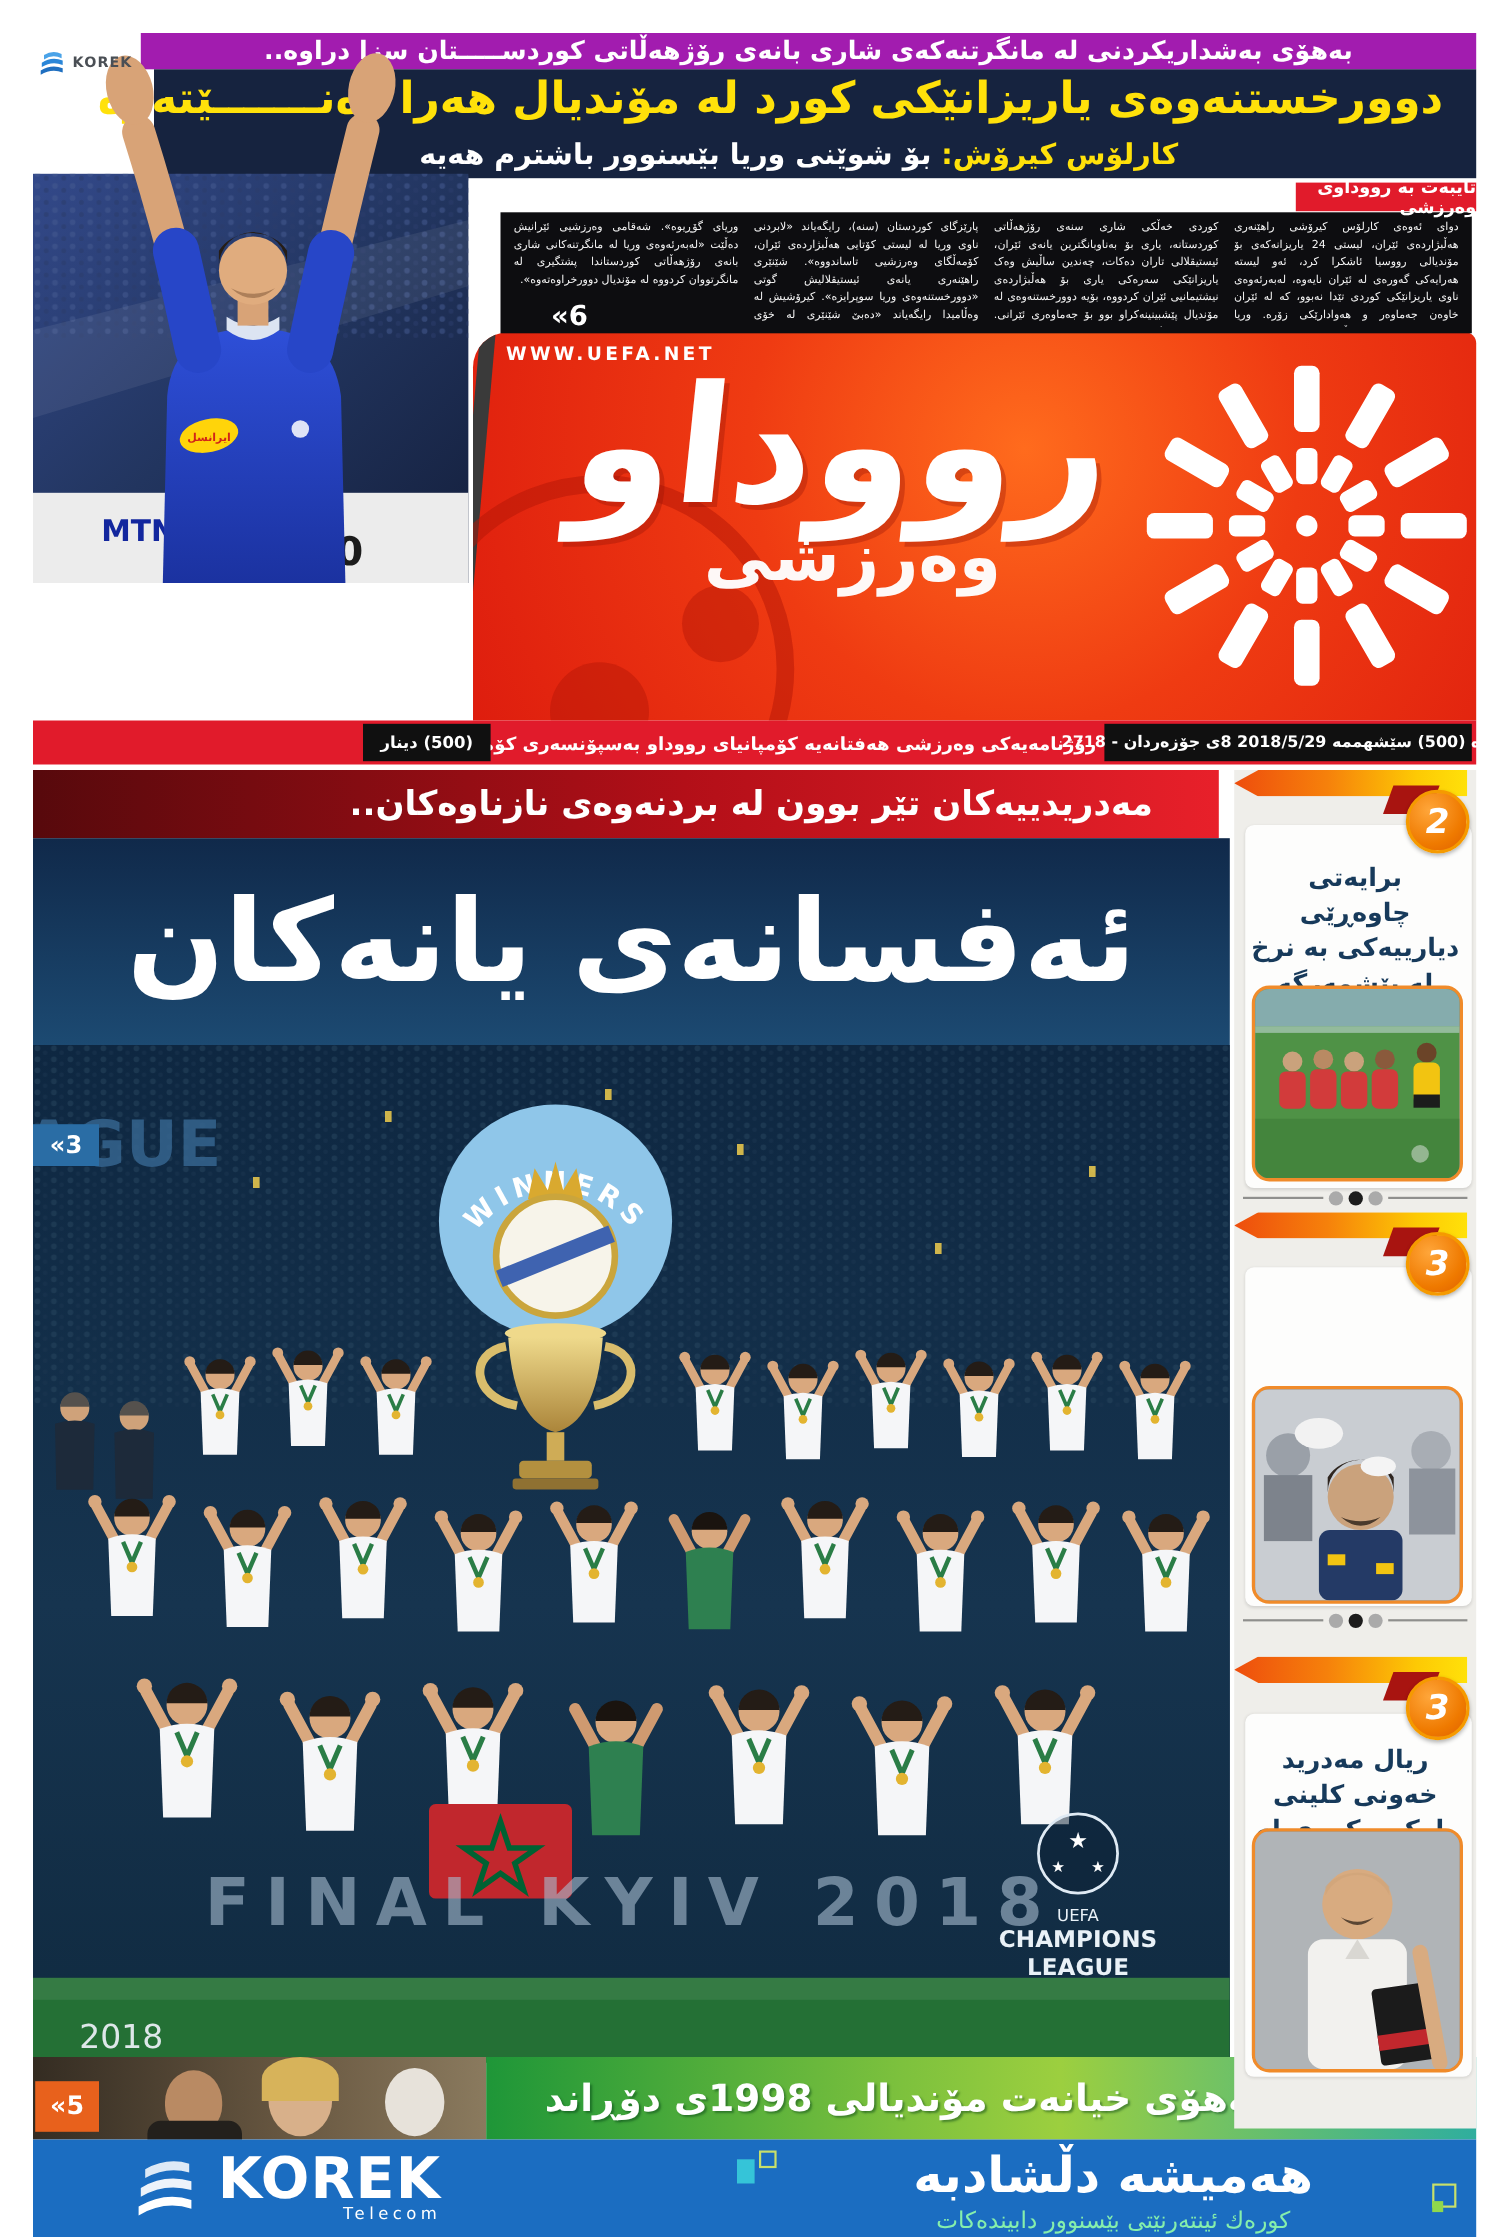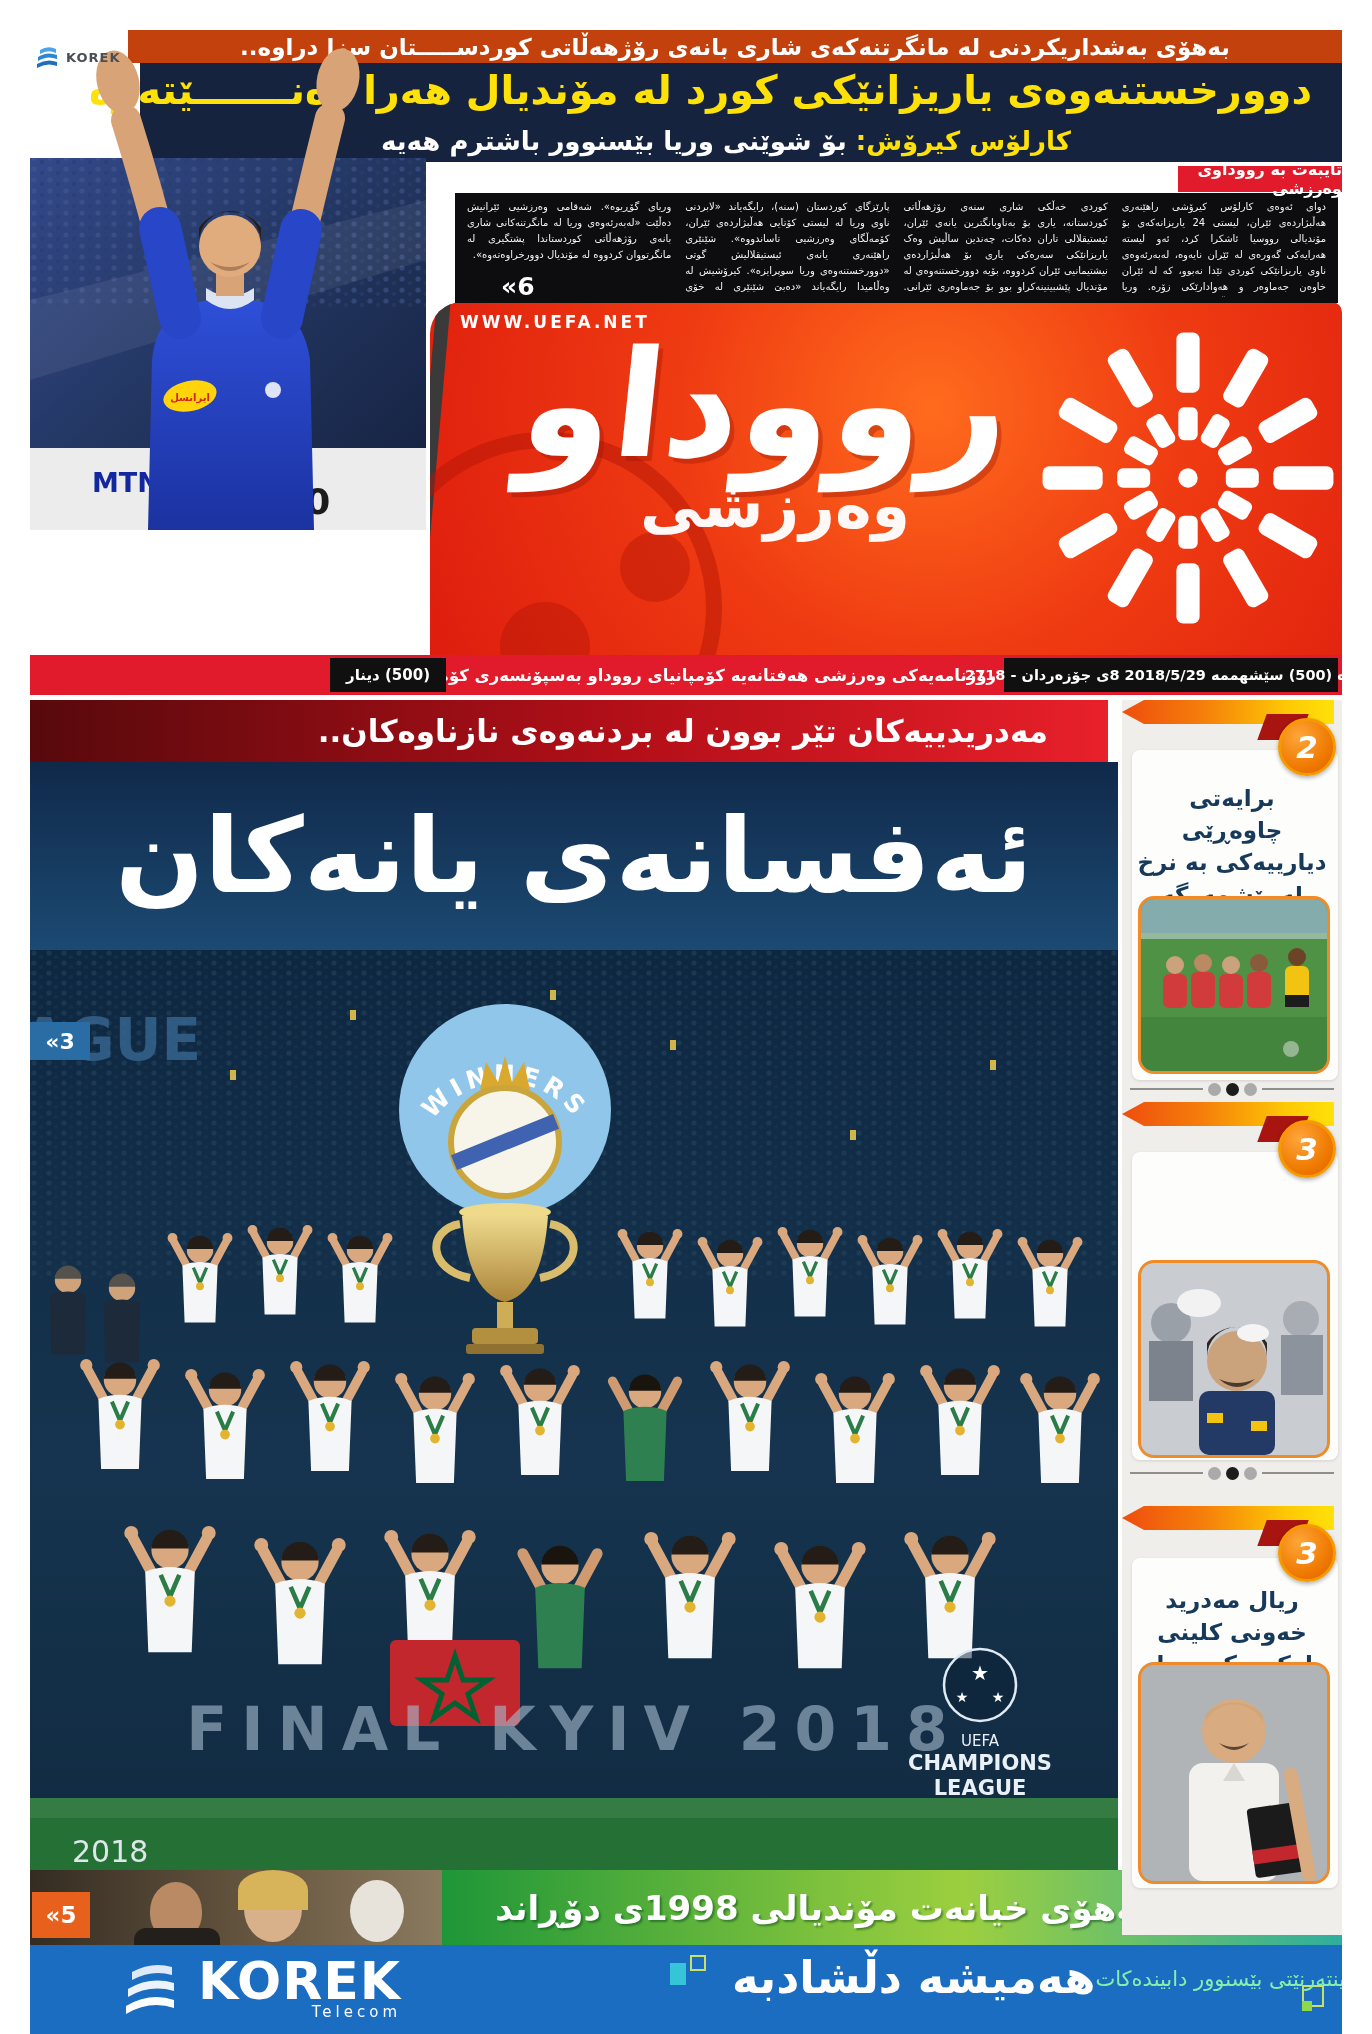--- a/index.html
+++ b/index.html
@@ -1,21 +1,21 @@
 <!DOCTYPE html>
 <html><head>
 <meta charset="utf-8">
 <style>
   html,body{margin:0;padding:0;}
   .page{position:relative;width:1372px;height:2034px;background:#ffffff;overflow:hidden;
         font-family:"DejaVu Sans","Liberation Sans",sans-serif;}
   
   .korek-mini{position:absolute;left:34px;top:44px;z-index:9;display:flex;align-items:center;gap:6px;}
   .korek-mini .txt{font-size:13px;font-weight:bold;color:#4a4f55;letter-spacing:1px;}
-  .bar-red{position:absolute;left:128px;top:30px;right:30px;height:33px;background:#c2410c;
+  .bar-red{position:absolute;left:128px;top:30px;right:30px;height:33px;background:#a21caf;
            display:flex;align-items:center;justify-content:center;z-index:2;}
   .bar-red .t{color:#fff;font-size:23px;font-weight:bold;direction:rtl;white-space:nowrap;}
   .band-navy{position:absolute;left:140px;top:63px;right:30px;height:99px;background:#16233f;z-index:2;}
   .band-h1{position:absolute;top:4px;left:0;right:30px;text-align:center;font-size:40px;font-weight:bold;
            color:#ffe10a;direction:rtl;white-space:nowrap;}
   .band-h2{position:absolute;bottom:6px;left:0;right:30px;text-align:center;font-size:26px;font-weight:bold;
            color:#fff;direction:rtl;white-space:nowrap;}
   .band-h2 .nm{color:#ffe10a;}
   .tag-red{position:absolute;top:166px;right:30px;width:164px;height:26px;background:#e11b2b;color:#fff;
            font-size:16px;font-weight:bold;display:flex;align-items:center;justify-content:center;direction:rtl;z-index:3;}
@@ -71,21 +71,21 @@
   .strip-green .t{color:#fff;font-size:34px;font-weight:bold;direction:rtl;white-space:nowrap;
                   text-shadow:2px 2px 2px rgba(0,60,20,.45);}
   .jump5{position:absolute;left:32px;top:1892px;width:58px;height:46px;background:#e8611c;color:#fff;font-weight:bold;
          font-size:23px;display:flex;align-items:center;justify-content:center;direction:ltr;z-index:6;}
   
   .footer{position:absolute;left:30px;right:30px;top:1945px;height:89px;background:#1b6dc1;overflow:hidden;}
   .korek-big{position:absolute;left:88px;top:10px;display:flex;align-items:center;gap:16px;}
   .korek-big .name{color:#fff;font-size:52px;font-weight:bold;letter-spacing:1px;line-height:1;}
   .korek-big .sub{color:#fff;font-size:15px;letter-spacing:4px;text-align:right;margin-top:-4px;}
   .sq{position:absolute;}
-  .slogan-wrap{position:absolute;right:50px;top:6px;width:560px;display:flex;flex-direction:row;align-items:center;}
+  .slogan-wrap{position:absolute;right:50px;top:6px;width:560px;display:flex;flex-direction:column;align-items:center;}
   .slogan{color:#fff;font-size:45px;font-weight:bold;direction:rtl;white-space:nowrap;}
   .tagline{color:#86efac;font-size:21px;direction:rtl;white-space:nowrap;margin-top:2px;}
   
   .sidebar{position:absolute;left:1122px;top:700px;width:220px;height:1235px;background:#efeeea;}
   .ribbon{position:absolute;left:0;right:8px;height:24px;
           background:linear-gradient(90deg,#ee4d0d,#f6810b 40%,#fdc904 78%,#ffe10a);
           clip-path:polygon(0 50%,22px 0,100% 0,100% 100%,22px 100%);}
   .numchip{position:absolute;right:4px;width:76px;height:60px;}
   .numchip .para{position:absolute;left:0;top:0;width:42px;height:26px;background:#a81410;transform:skewX(-20deg);}
   .numchip .circle{position:absolute;right:2px;top:4px;width:52px;height:52px;border-radius:50%;

